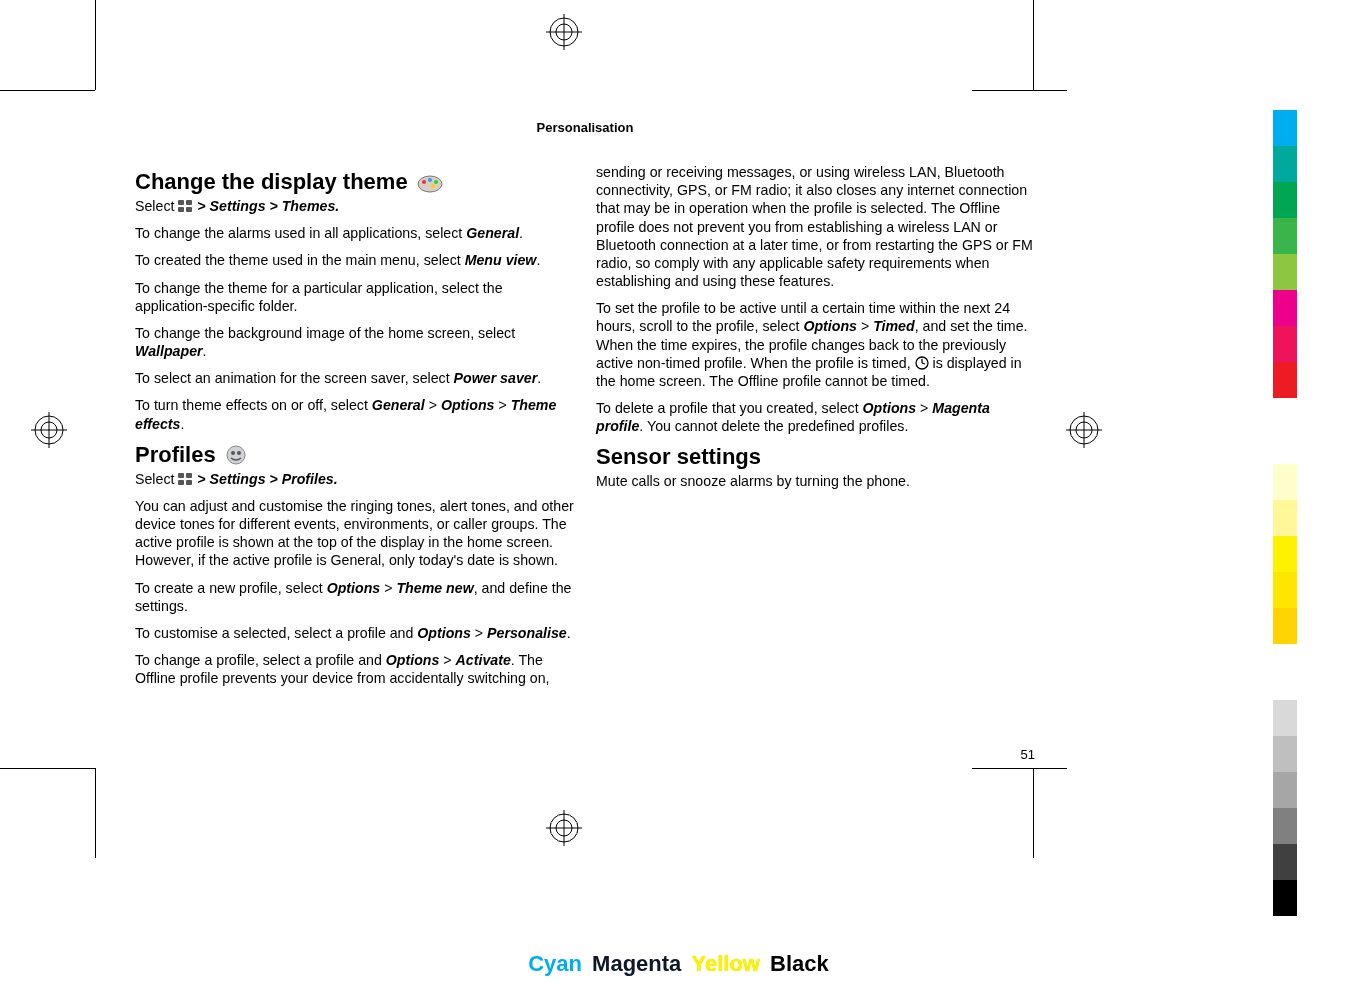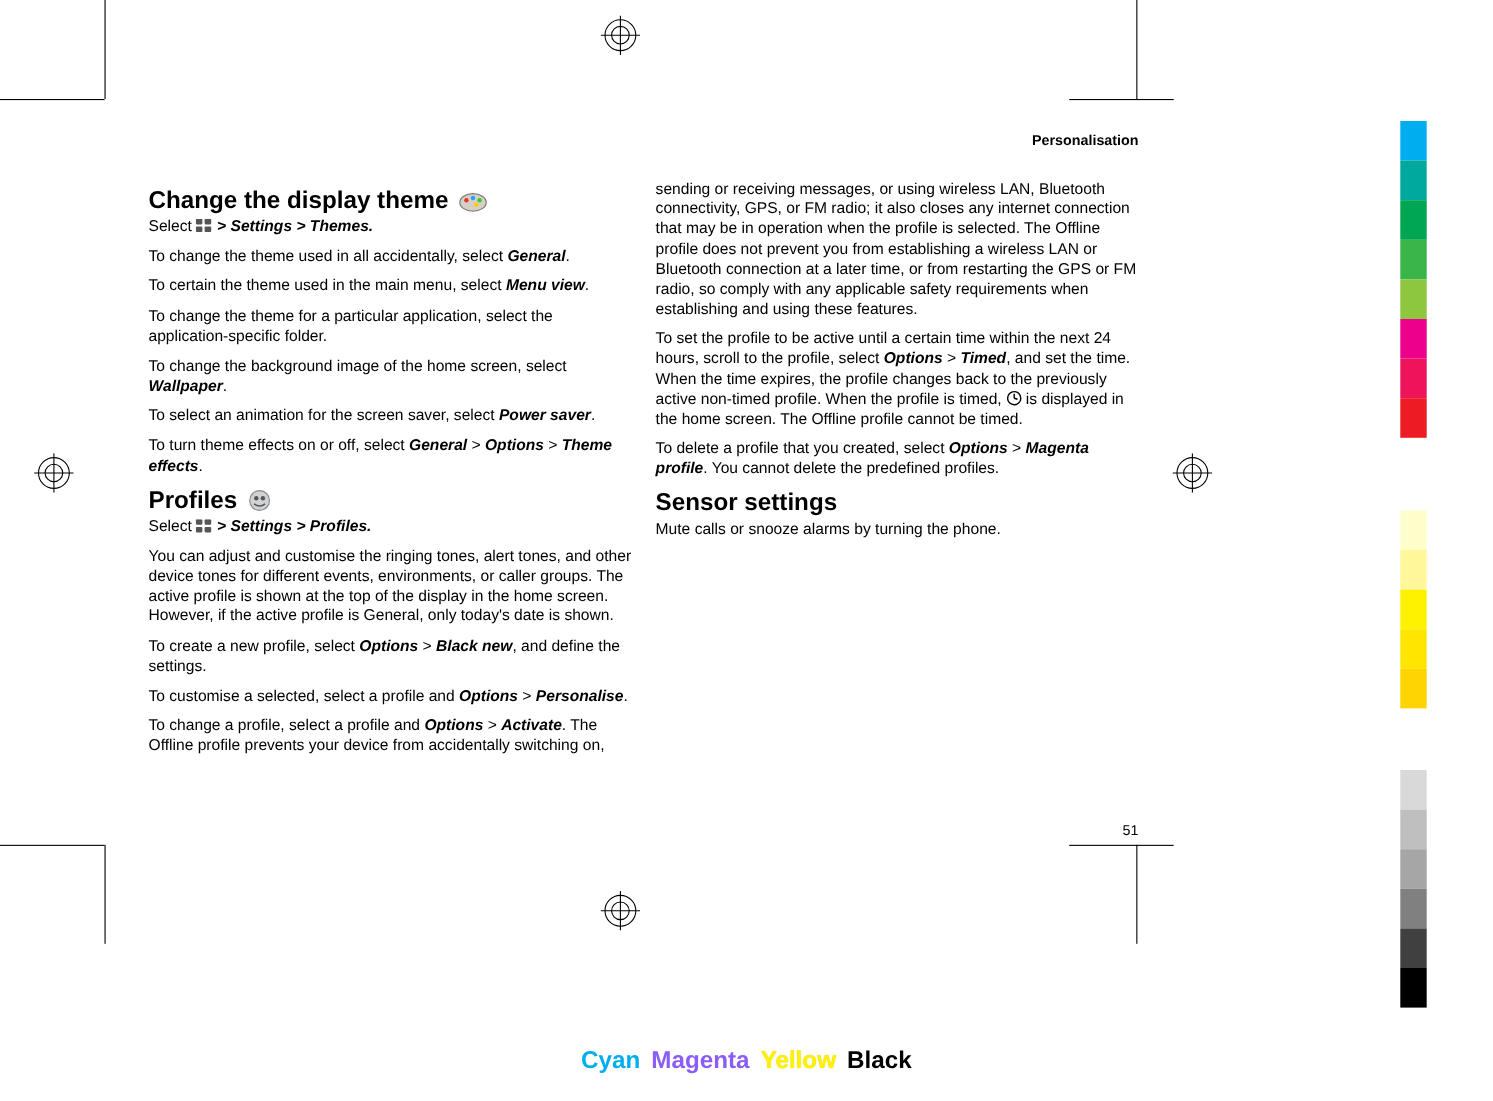--- a/index.html
+++ b/index.html
@@ -21,21 +21,21 @@
   }
   .reg-target svg { width: 100%; height: 100%; }
   
   .page {
     position: absolute;
     left: 135px; top: 120px;
     width: 900px;
     height: 620px;
   }
   .running-head {
-    text-align: right;
+    text-align: center;
     font-weight: bold;
     font-size: 13px;
     margin-bottom: 28px;
   }
   .chapter-title {
     font-size: 28px;
     font-weight: bold;
     margin-bottom: 4px;
   }
   .columns {
@@ -193,23 +193,23 @@
         <svg viewBox="0 0 15 13">
             <rect x="0" y="0" width="6" height="5" rx="1" fill="#555"></rect>
             <rect x="8" y="0" width="6" height="5" rx="1" fill="#555"></rect>
             <rect x="0" y="7" width="6" height="5" rx="1" fill="#555"></rect>
             <rect x="8" y="7" width="6" height="5" rx="1" fill="#555"></rect>
           </svg>
       </span>
       <span class="b">  &gt;  Settings  &gt;  Themes.</span>
     </p>
 
-    <p><span>To change the theme used in all accidentally, select </span><span class="b">General</span><span>.</span></p>
-
-    <p><span>To certain the theme used in the main menu, select </span><span class="b">Menu view</span><span>.</span></p>
+    <p><span>To change the alarms used in all applications, select </span><span class="b">General</span><span>.</span></p>
+
+    <p><span>To created the theme used in the main menu, select </span><span class="b">Menu view</span><span>.</span></p>
 
     <p>To change the theme for a particular application, select the application-specific folder.</p>
 
     <p><span>To change the background image of the home screen, select </span><span class="b">Wallpaper</span><span>.</span></p>
 
     <p><span>To select an animation for the screen saver, select </span><span class="b">Power saver</span><span>.</span></p>
 
     <p><span>To turn theme effects on or off, select </span><span class="b">General</span><span>  &gt;  </span><span class="b">Options</span><span>  &gt;  </span><span class="b">Theme effects</span><span>.</span></p>
 
     <h2>
@@ -232,21 +232,21 @@
             <rect x="8" y="0" width="6" height="5" rx="1" fill="#555"></rect>
             <rect x="0" y="7" width="6" height="5" rx="1" fill="#555"></rect>
             <rect x="8" y="7" width="6" height="5" rx="1" fill="#555"></rect>
           </svg>
       </span>
       <span class="b">  &gt;  Settings  &gt;  Profiles.</span>
     </p>
 
     <p>You can adjust and customise the ringing tones, alert tones, and other device tones for different events, environments, or caller groups. The active profile is shown at the top of the display in the home screen. However, if the active profile is General, only today's date is shown.</p>
 
-    <p><span>To create a new profile, select </span><span class="b">Options</span><span>  &gt;  </span><span class="b"> Black new</span><span>, and define the settings.</span></p>
+    <p><span>To create a new profile, select </span><span class="b">Options</span><span>  &gt;  </span><span class="b"> Theme new</span><span>, and define the settings.</span></p>
 
     <p><span>To customise a selected, select a profile and </span><span class="b">Options</span><span>  &gt;  </span><span class="b">Personalise</span><span>.</span></p>
 
     <p><span>To change a profile, select a profile and </span><span class="b">Options</span><span>  &gt;  </span><span class="b">Activate</span><span>. The Offline profile prevents your device from accidentally switching on, sending or receiving messages, or using wireless LAN, Bluetooth connectivity, GPS, or FM radio; it also closes any internet connection that may be in operation when the profile is selected. The Offline profile does not prevent you from establishing a wireless LAN or Bluetooth connection at a later time, or from restarting the GPS or FM radio, so comply with any applicable safety requirements when establishing and using these features.</span></p>
 
     <p><span>To set the profile to be active until a certain time within the next 24 hours, scroll to the profile, select </span><span class="b">Options</span><span>  &gt;  </span><span class="b">Timed</span><span>, and set the time. When the time expires, the profile changes back to the previously active non-timed profile. When the profile is timed, </span><span class="clock-glyph"><svg viewBox="0 0 14 14">
             <circle cx="7" cy="7" r="6" fill="none" stroke="#000" stroke-width="1.3"></circle>
             <line x1="7" y1="7" x2="7" y2="3" stroke="#000" stroke-width="1.3"></line>
             <line x1="7" y1="7" x2="10" y2="8" stroke="#000" stroke-width="1.3"></line>
           </svg></span><span> is displayed in the home screen. The Offline profile cannot be timed.</span></p>
@@ -257,16 +257,16 @@
         <span>Sensor settings</span>
       </h2>
     <p>Mute calls or snooze alarms by turning the phone.</p>
 
   </div>
   <div class="page-num">51</div>
 </div>
 
 <div class="footer-colors">
   <span style="color:#00aeef">Cyan</span>
-  <span style="color:#8b5cf6">Magenta</span>
+  <span style="color:#0f172a">Magenta</span>
   <span style="color:#fff200;text-shadow:0 0 1px #cc0">Yellow</span>
   <span style="color:#000">Black</span>
 </div>
 
 </body></html>

